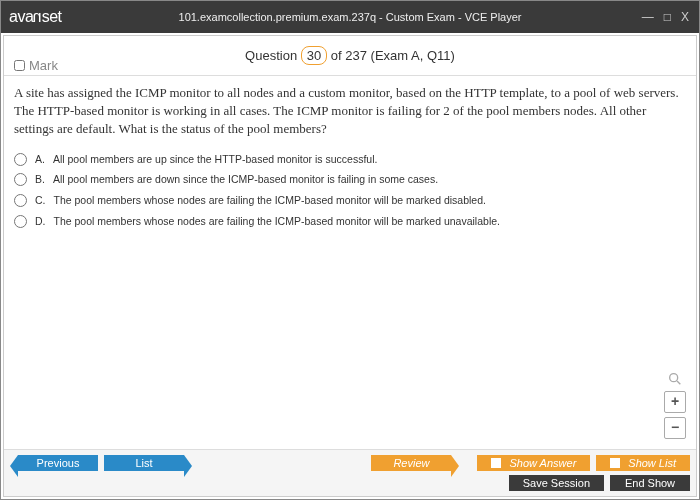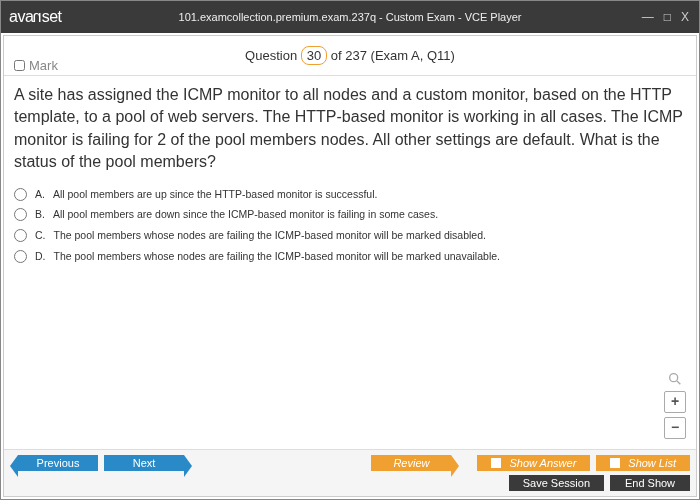--- a/index.html
+++ b/index.html
@@ -9,21 +9,21 @@
     .logo .n-special { display: inline-block; transform: scaleX(-1); }
     .title-text { position: absolute; left: 50%; transform: translateX(-50%); font-size: 11px; color: #eee; }
     .window-controls { margin-left: auto; display: flex; gap: 6px; font-size: 12px; color: #ccc; }
     .window-controls span { cursor: pointer; padding: 0 2px; }
     .content-border { border: 1px solid #ccc; margin: 2px; flex: 1; display: flex; flex-direction: column; background: #fff; }
     .question-header { text-align: center; padding: 10px 0; font-size: 13px; color: #333; position: relative; border-bottom: 1px solid #ddd; }
     .mark-wrap { position: absolute; left: 10px; top: 22px; display: flex; align-items: center; gap: 4px; color: #888; }
     .mark-wrap input { width: 11px; height: 11px; }
     .q-num { display: inline-block; border: 1px solid #f0a030; border-radius: 8px; padding: 1px 5px; color: #333; }
     .question-body { padding: 8px 10px; color: #333; line-height: 1.4; flex: 1; overflow: auto; position: relative; }
-    .stem { margin-bottom: 10px; font-size: 16px; }
+    .stem { margin-bottom: 10px; font-size: 13px; font-family: Liberation Serif, serif; }
     .choice { display: flex; align-items: flex-start; gap: 8px; padding: 3px 0; font-size: 10.5px; }
     .choice input[type=radio] { margin-top: 1px; }
     .zoom-controls { position: absolute; right: 10px; bottom: 10px; display: flex; flex-direction: column; gap: 4px; align-items: center; }
     .zoom-btn { width: 22px; height: 22px; border: 1px solid #aaa; background: #fff; display: flex; align-items: center; justify-content: center; font-size: 14px; font-weight: bold; color: #555; cursor: pointer; border-radius: 2px; }
     .zoom-icon { width: 16px; height: 16px; color: #aaa; }
     .footer { background: #f5f5f5; border-top: 1px solid #ddd; padding: 5px 6px; }
     .foot-row { display: flex; align-items: center; gap: 6px; margin-bottom: 4px; }
     .foot-row:last-child { margin-bottom: 0; justify-content: flex-end; }
     .btn { height: 16px; display: flex; align-items: center; justify-content: center; font-size: 11px; color: #fff; cursor: pointer; min-width: 80px; padding: 0 14px; position: relative; }
     .btn-blue { background: #2a8ac8; }
@@ -90,21 +90,21 @@
       <div class="zoom-btn">−</div>
     </div>
   </div>
 
   <div class="footer">
     <div class="foot-row">
       <div class="btn btn-blue arrow-left" style="margin-left:8px">
           <span>Previous</span>
         </div>
       <div class="btn btn-blue arrow-right">
-          <span>Next</span>
+          <span>List</span>
         </div>
       <div class="spacer"></div>
       <div class="btn btn-orange arrow-right">
           <span>Review</span>
         </div>
       <div style="width:14px"></div>
       <div class="btn btn-orange">
           <span class="chk"></span>
           <span>Show Answer</span>
         </div>

